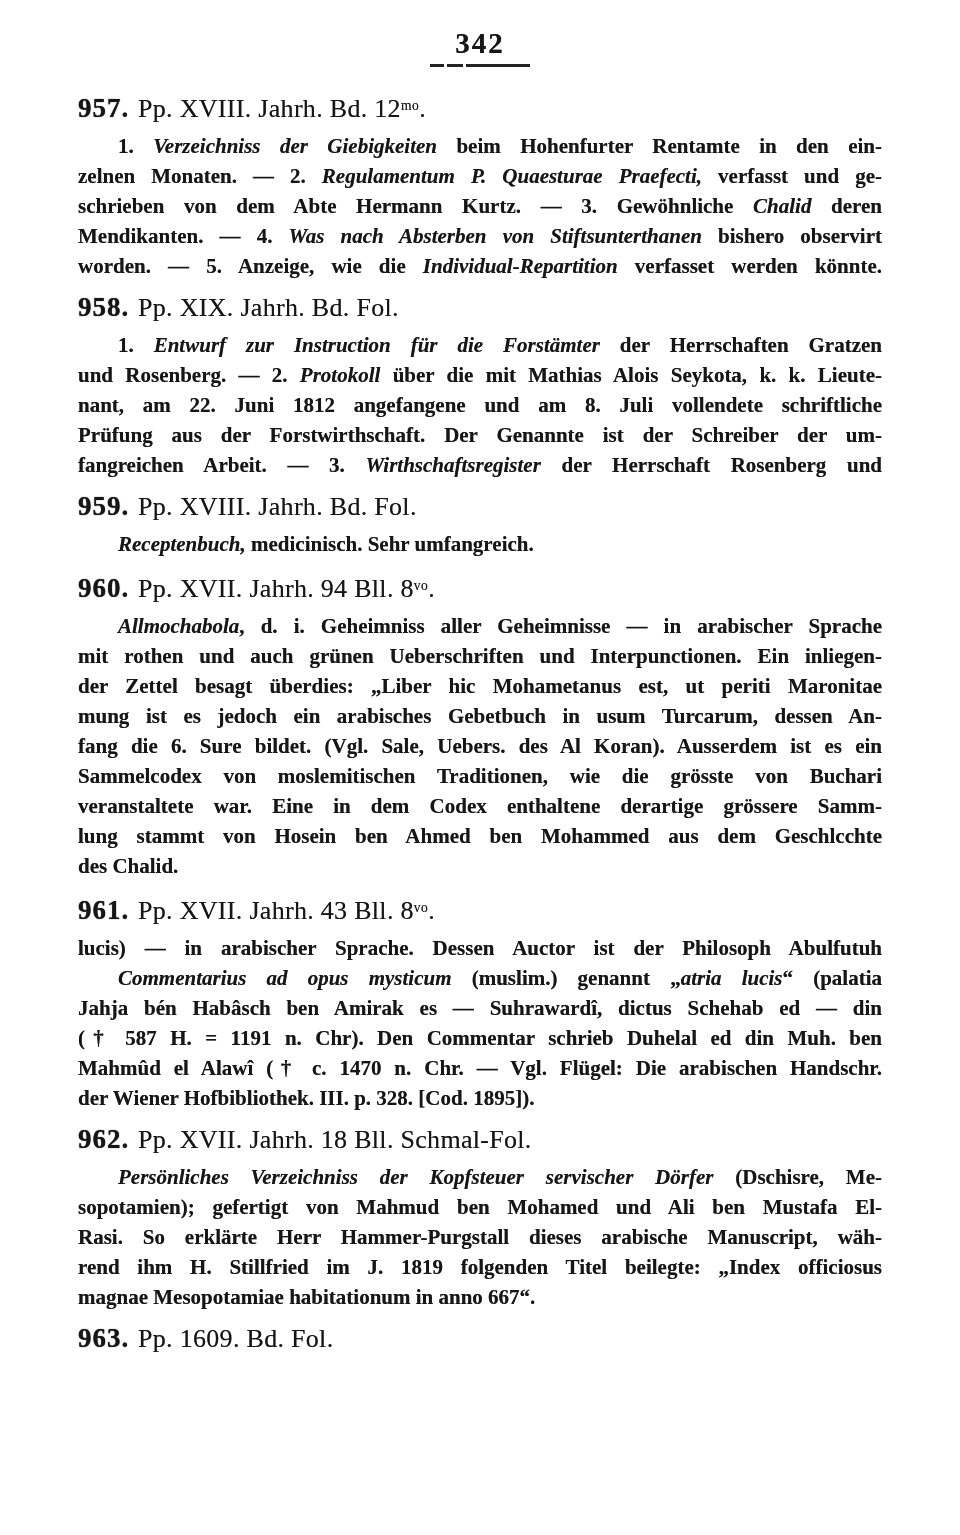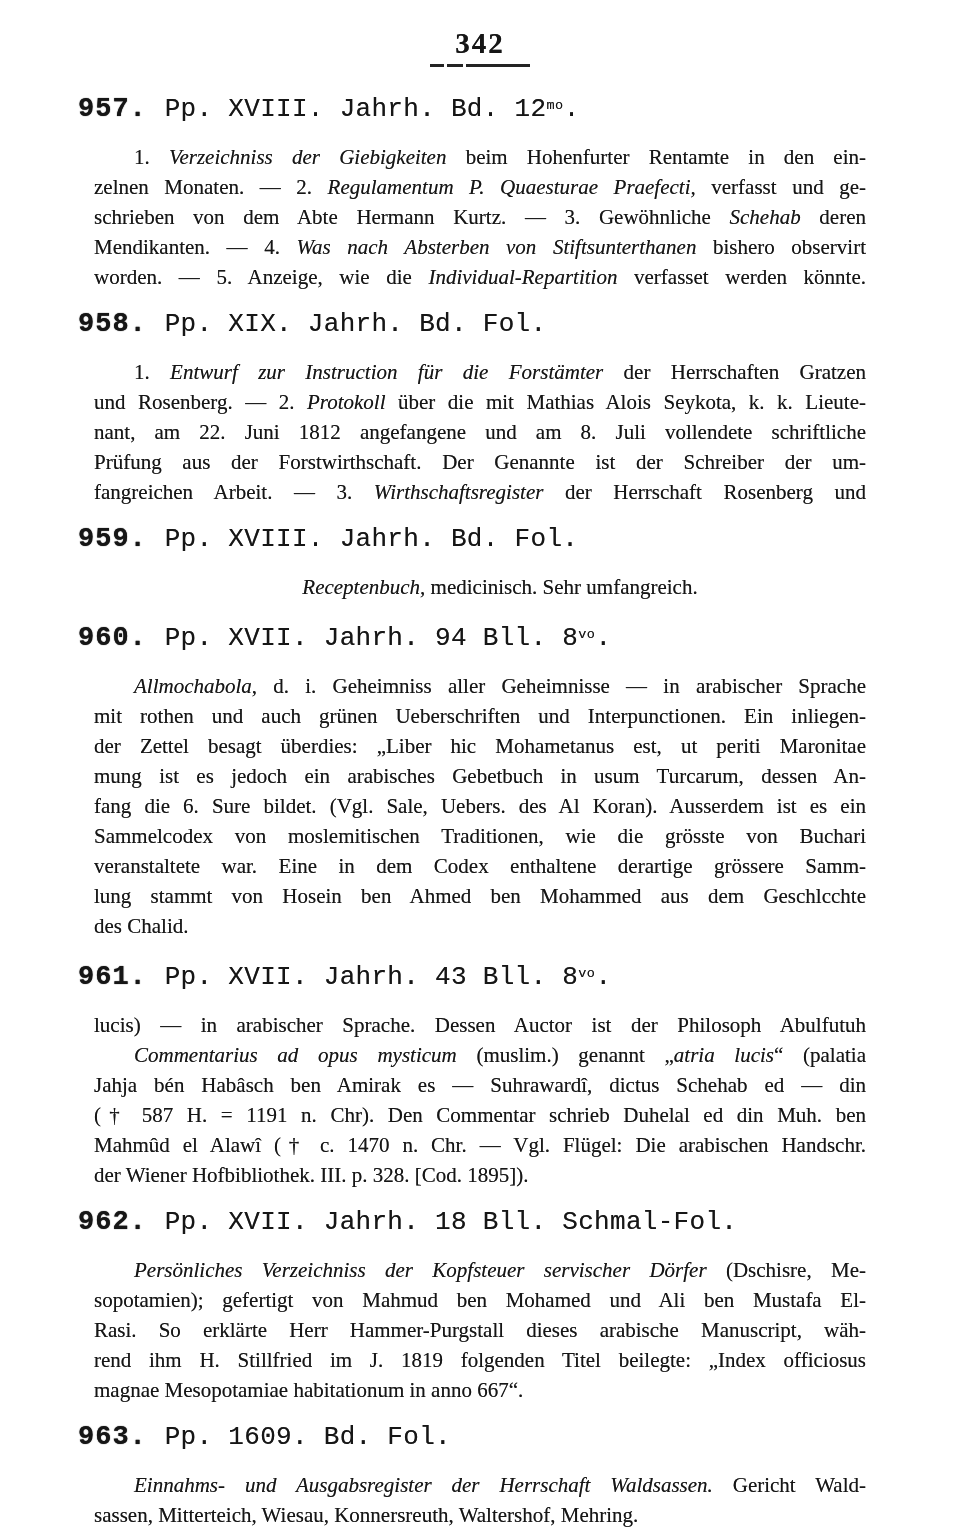--- a/index.html
+++ b/index.html
@@ -30,62 +30,61 @@
       #232323 36% 100%);
   }
   .entries { margin-top: 22px; }
   .entry { margin: 0; }
   .entry-heading {
     font-size: 26px; line-height: 33px;
     margin: 10px 0 6px 0;
     font-weight: 400;
     text-shadow: 0 0 0.5px rgba(0,0,0,0.55);
     letter-spacing: 0.3px;
-    font-family: Liberation Mono, monospace;
   }
   .entry-heading .bd {
     font-weight: 700;
     font-size: 27px;
     letter-spacing: 1px;
     text-shadow: 0 0 1px rgba(0,0,0,0.9);
     margin-right: 2px;
   }
   .sup {
     font-size: 0.52em;
     vertical-align: 0.52em;
     letter-spacing: 0.5px;
   }
-  .entry-body { margin: 16px; }
+  .entry-body { margin: 0; font-weight: bold; }
   .line {
     font-size: 21px;
     line-height: 30px;
     text-align: left;
     text-shadow: 0 0 0.5px rgba(0,0,0,0.55);
     white-space: normal;
     hyphens: none;
   }
   .line.just { text-align: justify; text-align-last: justify; }
-  .line.ind  { padding-left: 40px; text-align: center; }
+  .line.ind  { padding-left: 40px; }
   .it { font-style: italic; }
 </style>
 </head>
 <body>
 
 <div class="sheet">
   <header class="page-header">
     <div class="page-number">342</div>
     <div class="page-rule"></div>
   </header>
   <main class="entries">
       <article class="entry">
         <h2 class="entry-heading"><span class="bd">957.</span><span> Pp. XVIII. Jahrh. Bd. 12</span><span class="sup">mo</span><span>.</span></h2>
         <div class="entry-body">
           <div class="line just ind"><span>1. </span><span class="it">Verzeichniss der Giebigkeiten</span><span> beim Hohenfurter Rentamte in den ein-</span></div>
           <div class="line just"><span>zelnen Monaten. — 2. </span><span class="it">Regulamentum P. Quaesturae Praefecti,</span><span> verfasst und ge-</span></div>
-          <div class="line just"><span>schrieben von dem Abte Hermann Kurtz. — 3. Gewöhnliche </span><span class="it">Schehab</span><span> deren</span></div>
+          <div class="line just"><span>schrieben von dem Abte Hermann Kurtz. — 3. Gewöhnliche </span><span class="it">Chalid</span><span> deren</span></div>
           <div class="line just"><span>Mendikanten. — 4. </span><span class="it">Was nach Absterben von Stiftsunterthanen</span><span> bishero observirt</span></div>
           <div class="line just"><span>worden. — 5. Anzeige, wie die </span><span class="it">Individual-Repartition</span><span> verfasset werden könnte.</span></div>
         </div>
       </article>
       <article class="entry">
         <h2 class="entry-heading"><span class="bd">958.</span><span> Pp. XIX. Jahrh. Bd. Fol.</span></h2>
         <div class="entry-body">
           <div class="line just ind"><span>1. </span><span class="it">Entwurf zur Instruction für die Forstämter</span><span> der Herrschaften Gratzen</span></div>
           <div class="line just"><span>und Rosenberg. — 2. </span><span class="it">Protokoll</span><span> über die mit Mathias Alois Seykota, k. k. Lieute-</span></div>
           <div class="line just"><span>nant, am 22. Juni 1812 angefangene und am 8. Juli vollendete schriftliche</span></div>
@@ -129,19 +128,15 @@
         <div class="entry-body">
           <div class="line just ind"><span class="it">Persönliches Verzeichniss der Kopfsteuer servischer Dörfer</span><span> (Dschisre, Me-</span></div>
           <div class="line just"><span>sopotamien); gefertigt von Mahmud ben Mohamed und Ali ben Mustafa El-</span></div>
           <div class="line just"><span>Rasi. So erklärte Herr Hammer-Purgstall dieses arabische Manuscript, wäh-</span></div>
           <div class="line just"><span>rend ihm H. Stillfried im J. 1819 folgenden Titel beilegte: „Index officiosus</span></div>
           <div class="line"><span>magnae Mesopotamiae habitationum in anno 667“.</span></div>
         </div>
       </article>
       <article class="entry">
         <h2 class="entry-heading"><span class="bd">963.</span><span> Pp. 1609. Bd. Fol.</span></h2>
-        <div class="entry-body">
-          <div class="line just ind"><span class="it">Einnahms- und Ausgabsregister der Herrschaft Waldsassen.</span><span> Gericht Wald-</span></div>
-          <div class="line"><span>sassen, Mitterteich, Wiesau, Konnersreuth, Waltershof, Mehring.</span></div>
-        </div>
       </article>
     </main>
 </div>
 
 </body></html>

